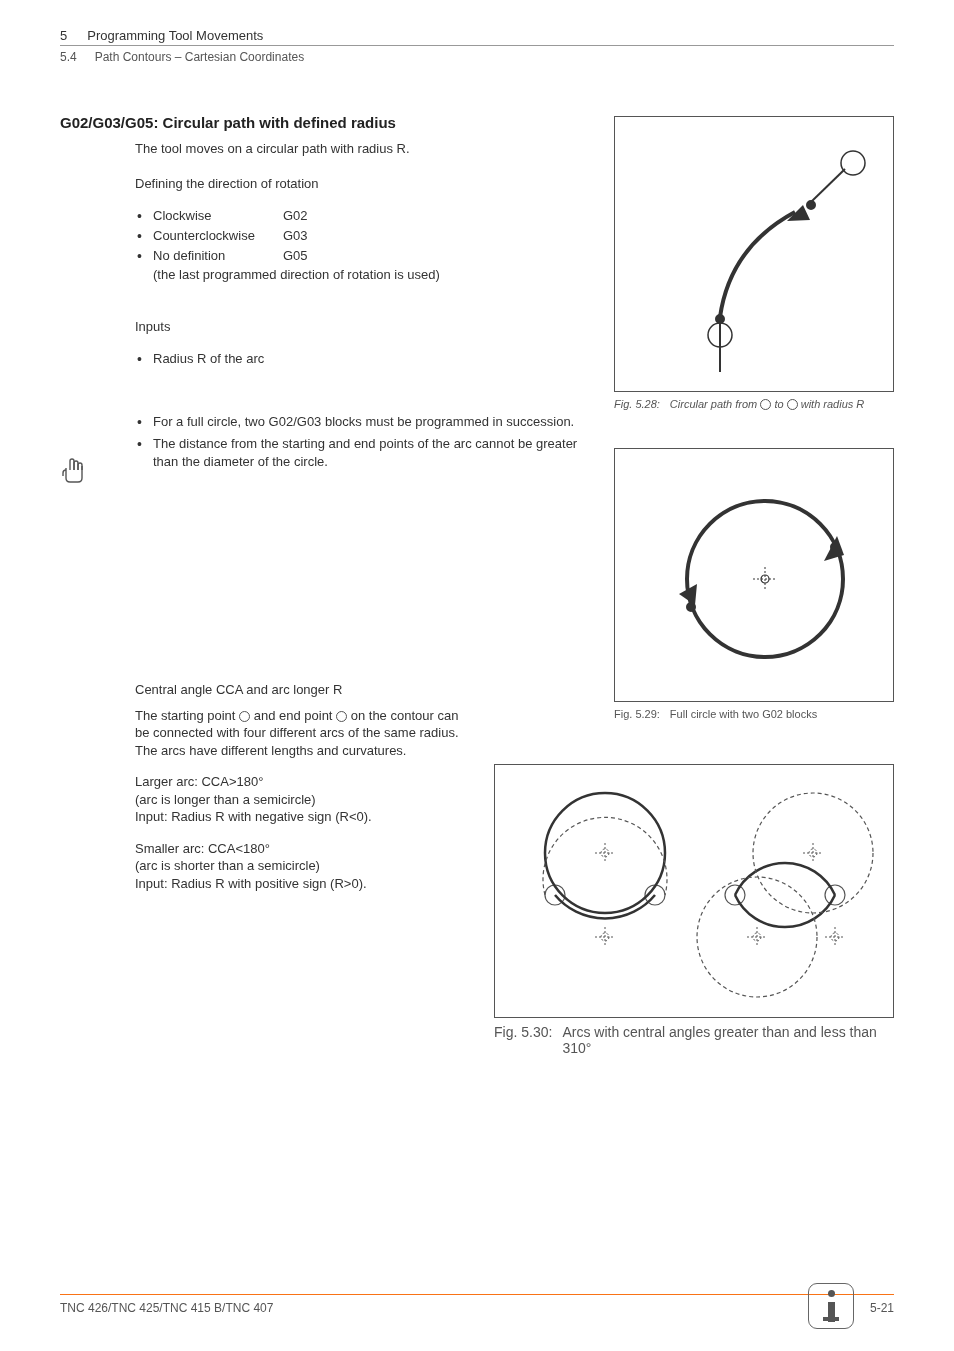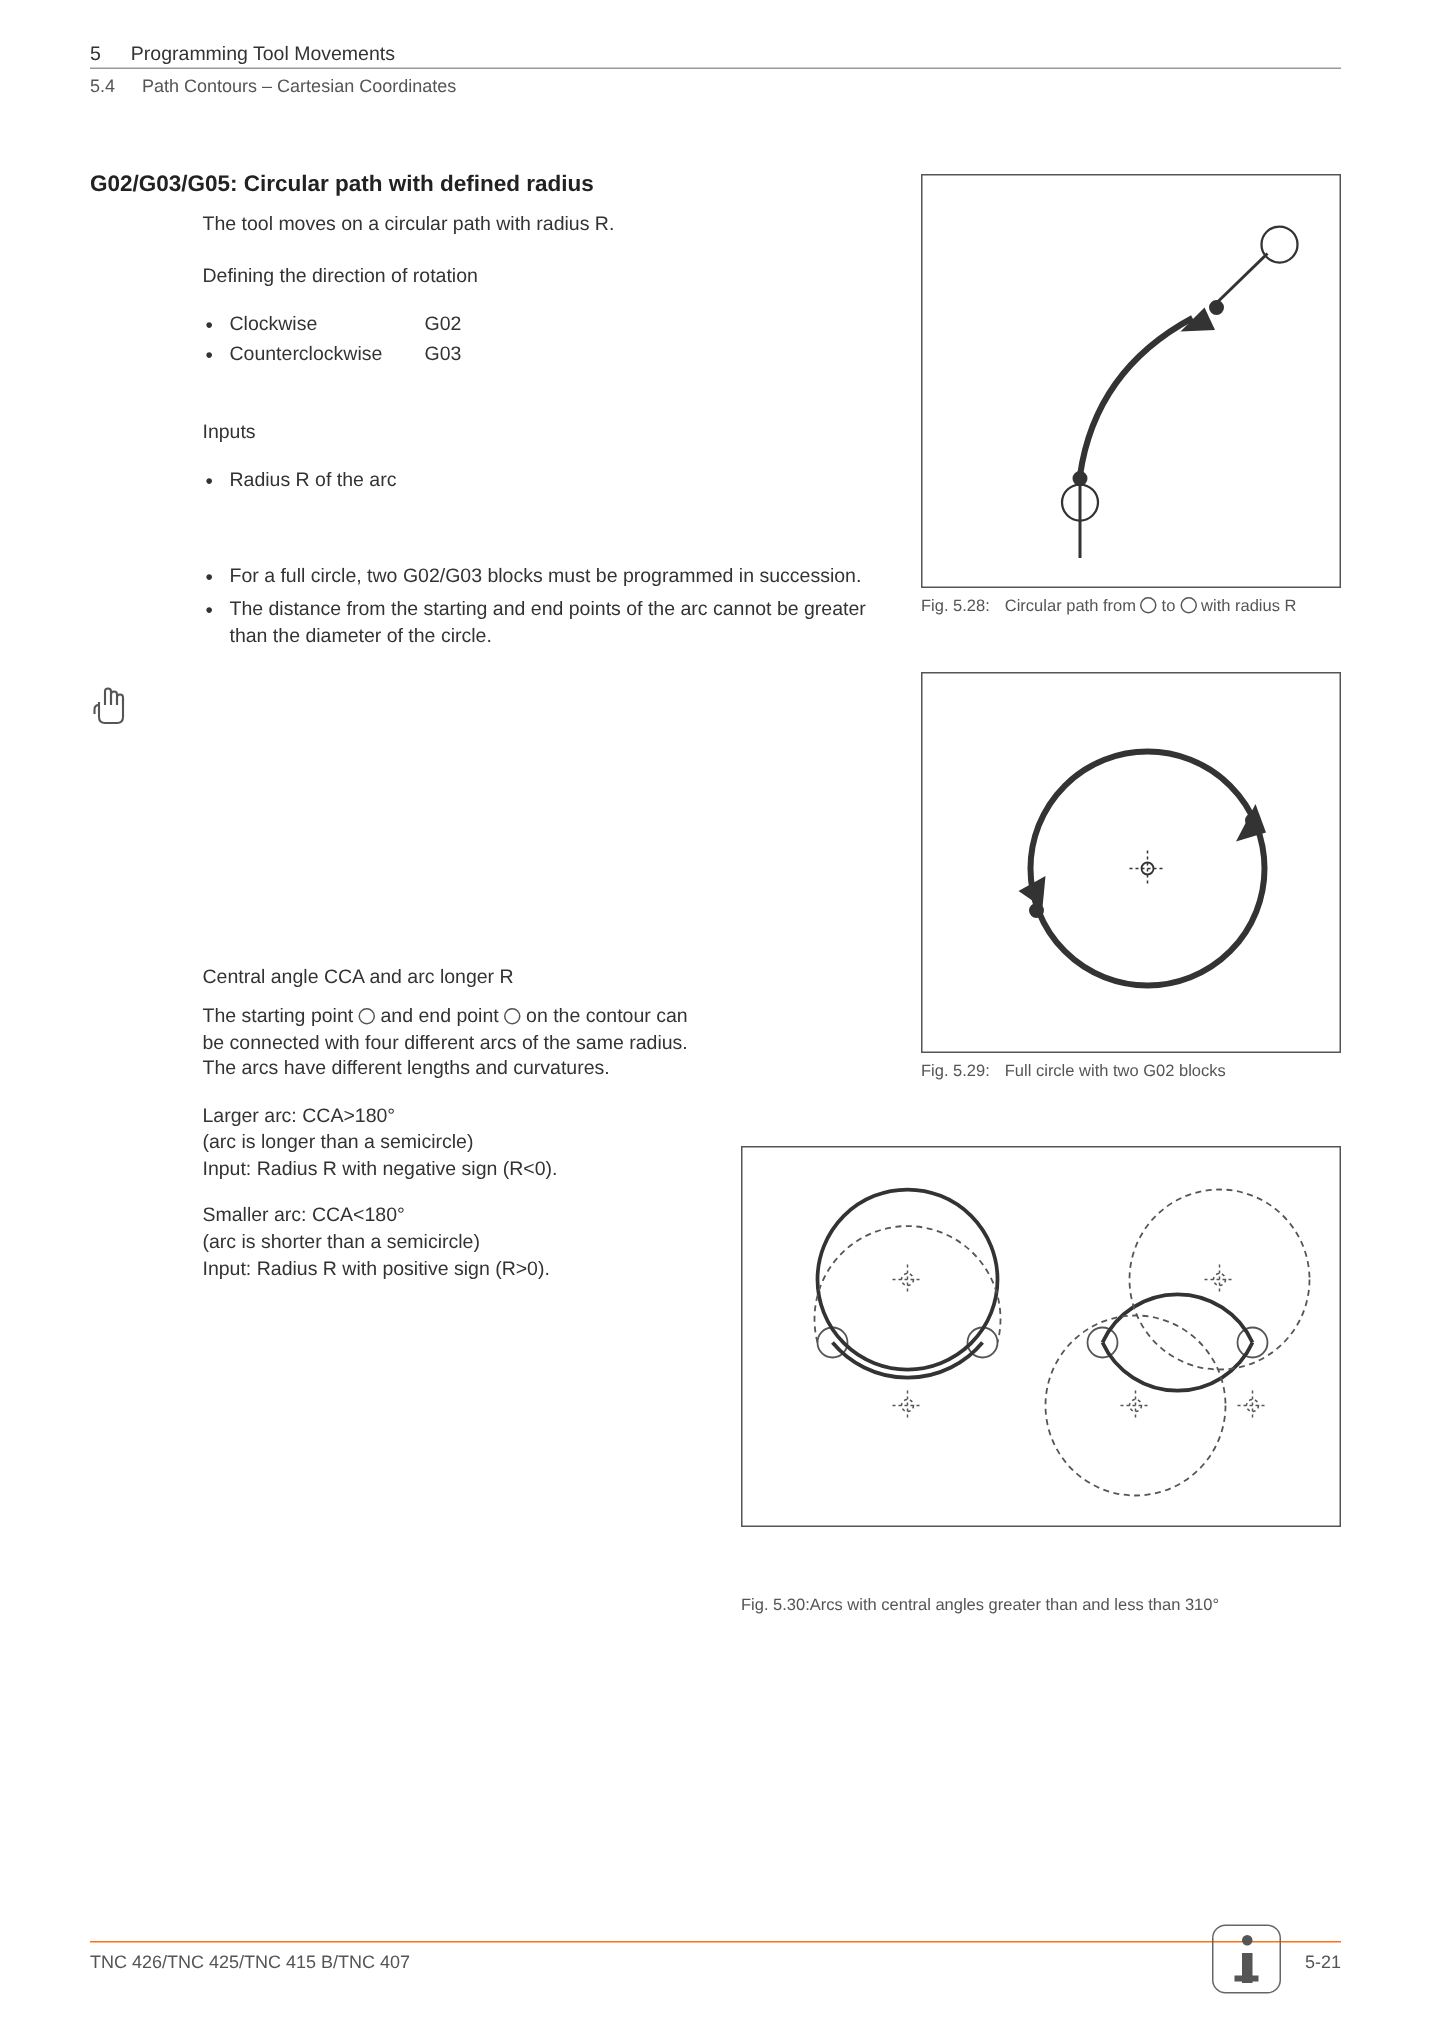--- a/index.html
+++ b/index.html
@@ -22,25 +22,25 @@
   .body-col { margin-left: 75px; max-width: 500px; }
   .body-col p, .body-col ul, .body-col .subhead { margin-bottom: 16px; }
   .subhead { font-weight: normal; font-size: 13px; margin-top: 20px; margin-bottom: 10px; }
   ul { list-style: none; padding-left: 0; }
   ul li { position: relative; padding-left: 18px; margin-bottom: 2px; line-height: 1.4; }
   ul li::before { content: "•"; position: absolute; left: 2px; top: 0; font-size: 14px; }
   .rot-row { display: flex; }
   .rot-row .lbl { width: 130px; }
   .fig-box { border: 1px solid #555; background: #fff; }
   .fig-528 { position: absolute; right: 60px; top: 116px; width: 280px; height: 276px; }
-  .fig-528-caption { position: absolute; right: 60px; top: 398px; width: 280px; font-size: 11px; color:#555; display:flex; gap:10px; }
+  .fig-528-caption { position: absolute; right: 60px; top: 398px; width: 280px; font-size: 11px; color:#555; display:flex; gap:10px;font-style:italic; }
   .fig-529 { position: absolute; right: 60px; top: 448px; width: 280px; height: 254px; }
   .fig-529-caption { position: absolute; right: 60px; top: 708px; width: 280px; font-size: 11px; color:#555; display:flex; gap:10px; }
   .fig-530 { position: absolute; right: 60px; top: 764px; width: 400px; height: 254px; }
-  .fig-530-caption { position: absolute; right: 60px; top: 1064px; width: 400px; font-size: 11px; color:#555; display:flex; }
+  .fig-530-caption { position: absolute; right: 60px; top: 1024px; width: 400px; font-size: 14px; color:#555; display:flex; gap:10px; }
   .cca-block { margin-left: 75px; max-width: 330px; margin-top: 210px; }
   .cca-block p { margin-bottom: 14px; line-height: 1.35; }
   .cca-block .subhead { margin-top: 0; }
   .hand-icon { position: absolute; left: 60px; top: 456px; }
   .note-block { margin-left: 75px; max-width: 470px; margin-top: 45px; }
   .note-block ul li { margin-bottom: 4px; }
   .circ-inline { display:inline-block; width:11px; height:11px; border:1.5px solid #555; border-radius:50%; vertical-align:-2px; }
   .footer { position: absolute; bottom: 36px; left: 60px; right: 60px; border-top: 1px solid #f97316; padding-top: 6px; display:flex; justify-content:space-between; font-size:12px; color:#555; }
   .info-icon { position:absolute; right:40px; bottom:-14px; width:46px; height:46px; border:1.5px solid #666; border-radius:9px; display:flex; align-items:center; justify-content:center; }
   .info-icon .dot { position:absolute; top:6px; width:7px; height:7px; background:#555; border-radius:50%; }
@@ -73,20 +73,27 @@
         <span class="lbl">Clockwise</span>
         <span>G02</span>
       </div>
     </li>
     <li>
       <div class="rot-row">
         <span class="lbl">Counterclockwise</span>
         <span>G03</span>
       </div>
     </li>
+    <li>
+      <div class="rot-row">
+        <span class="lbl">No definition</span>
+        <span>G05</span>
+      </div>
+      <div>(the last programmed direction of rotation is used)</div>
+    </li>
   </ul>
 
   <div class="subhead" style="margin-top:35px">Inputs</div>
   <ul>
     <li>Radius R of the arc</li>
   </ul>
 </div>
 
 <div class="hand-icon">
   <svg width="28" height="30" viewBox="0 0 28 30">

